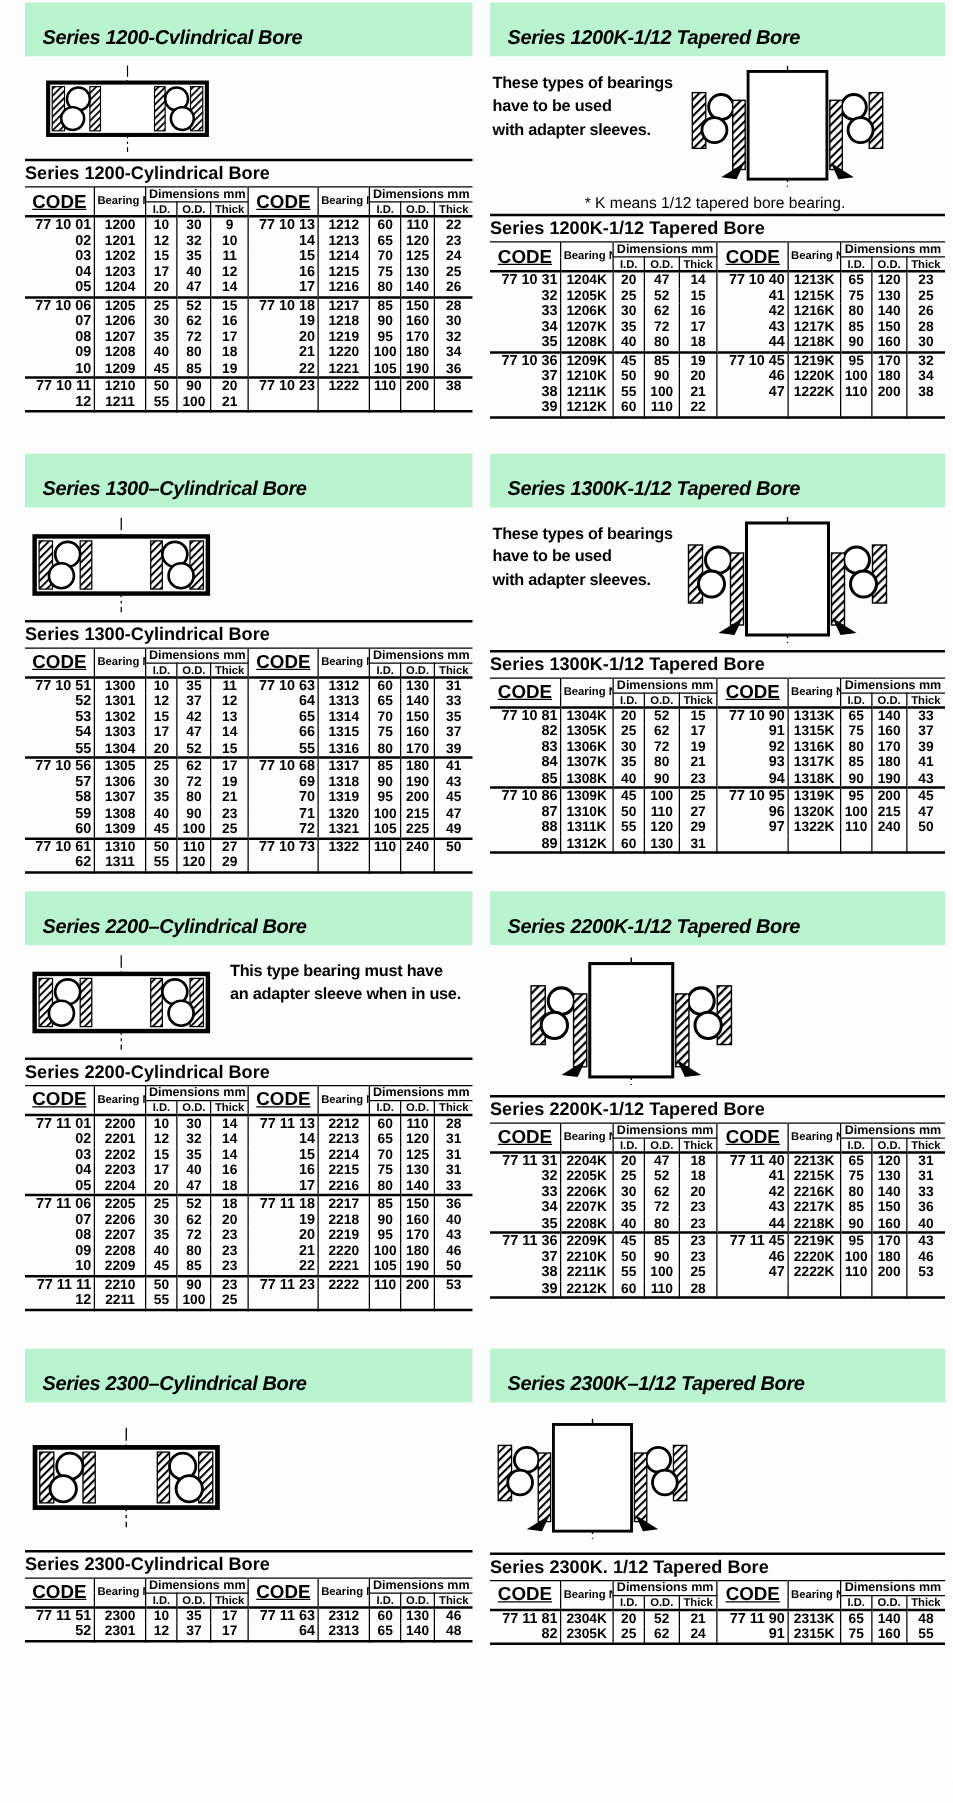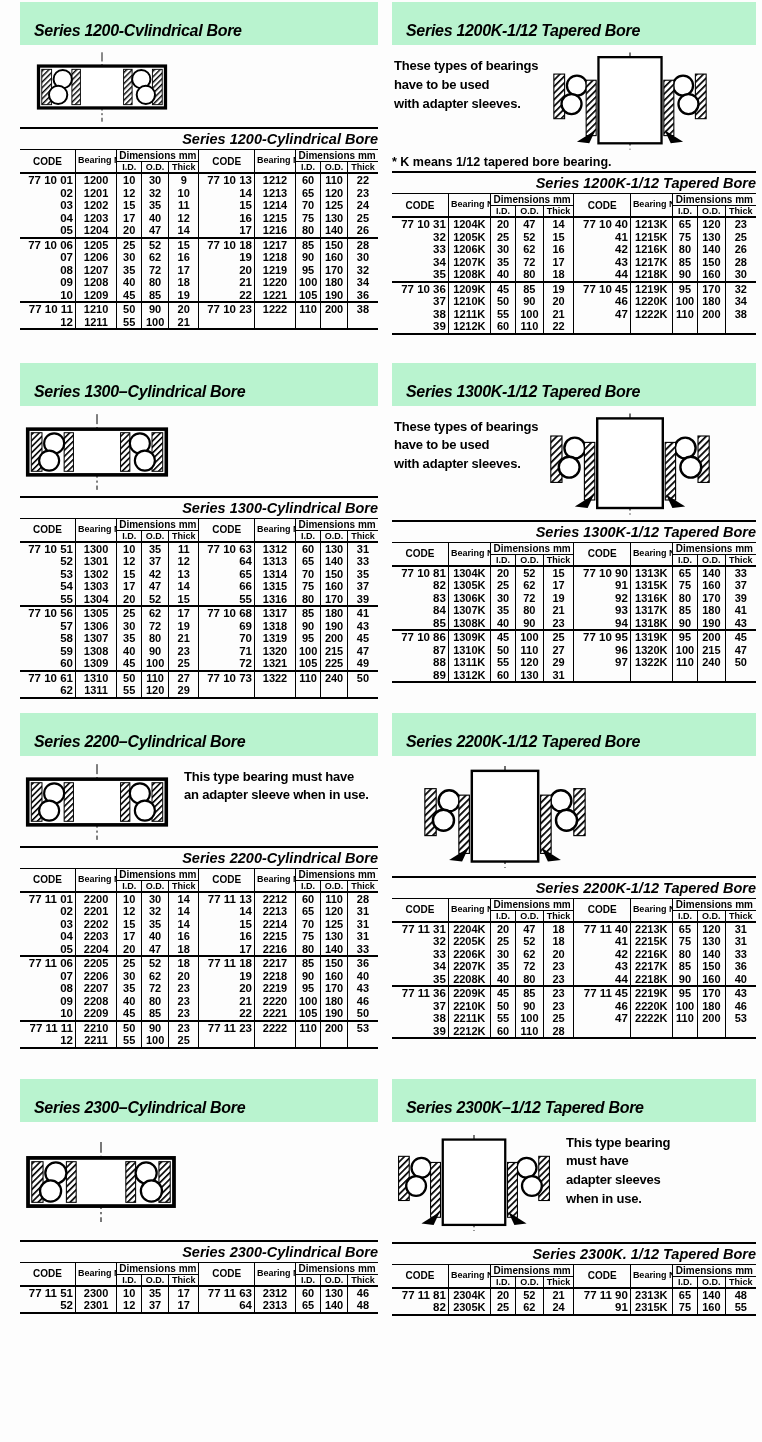--- a/index.html
+++ b/index.html
@@ -24,36 +24,36 @@
     padding:2px 6px 0 20px;
   }
   .sec { margin-bottom:14px; }
   .banner {
     background:#b9f3cf; font-size:16px; font-weight:bold; font-style:italic;
     padding:20px 6px 5px 14px; letter-spacing:-0.3px; margin-bottom:6px;
   }
   .dia-row { display:flex; align-items:flex-start; gap:12px; margin:2px 0 4px 2px; }
   .dia-row.note-first { gap:8px; }
   .note { font-size:13px; font-weight:bold; line-height:1.45; padding-top:6px; letter-spacing:-0.2px; }
-  .k-note { font-size:12.5px; font-weight:bold; text-align:left; margin:2px 4px 2px 0; }
+  .k-note { font-size:12.5px; font-weight:normal; text-align:center; margin:2px 4px 2px 0; }
   
   .table-title {
-    border-top:2px solid #000; text-align:right; font-weight:bold;
-    font-size:14.5px; padding:2px 0 2px 0;font-style:italic;
+    border-top:2px solid #000; text-align:left; font-weight:bold;
+    font-size:14.5px; padding:2px 0 2px 0;
   }
   table.bt { width:100%; border-collapse:collapse; table-layout:fixed;
     border-top:1px solid #000; border-bottom:2px solid #000; }
   table.bt th, table.bt td {
     border-left:1px solid #000; border-right:1px solid #000;
     font-weight:bold; padding:0 2px; overflow:hidden; white-space:nowrap;
   }
   table.bt tr > *:first-child { border-left:0; }
   table.bt tr > *:last-child  { border-right:0; }
   table.bt thead th { border-bottom:1px solid #000; text-align:center; }
-  th.th-code { font-size:10px; }
+  th.th-code { font-size:15px;text-decoration:underline; }
   th.th-bno  { font-size:9px; line-height:1.1; }
   th.th-dims { font-size:10px; }
   th.th-sub  { font-size:9px; }
   tbody td { font-size:11px; line-height:12.5px; }
   td.c-code { text-align:right; padding-right:5px; font-size:11.5px; }
   td.c-bno  { text-align:center; }
   td.c-num  { text-align:center; }
   tbody tr.gstart td { border-top:2px solid #000; }
   tbody tr td { vertical-align:top; }
   .hidden-defs { position:absolute; width:0; height:0; overflow:hidden; }
@@ -1239,26 +1239,20 @@
         </table>
     </section>
 
     <section class="sec">
       <div class="dia-row" style="margin-top:12px"></div>
       <div class="banner">Series 2300K–1/12 Tapered Bore</div>
       <div class="dia-row">
         <svg width="160" height="110" viewBox="0 0 210 130">
             <use href="#sym-taper"></use>
           </svg>
-        <div class="note">
-          <div>This type bearing</div>
-          <div>must  have</div>
-          <div>adapter  sleeves</div>
-          <div>when in use.</div>
-        </div>
       </div>
       <div class="table-title">Series 2300K. 1/12 Tapered Bore</div>
       <table class="bt">
           <colgroup>
             <col style="width: 15.5%;">
             <col style="width: 11.5%;">
             <col style="width: 7%;">
             <col style="width: 7.5%;">
             <col style="width: 8.5%;">
             <col style="width: 15.5%;">

